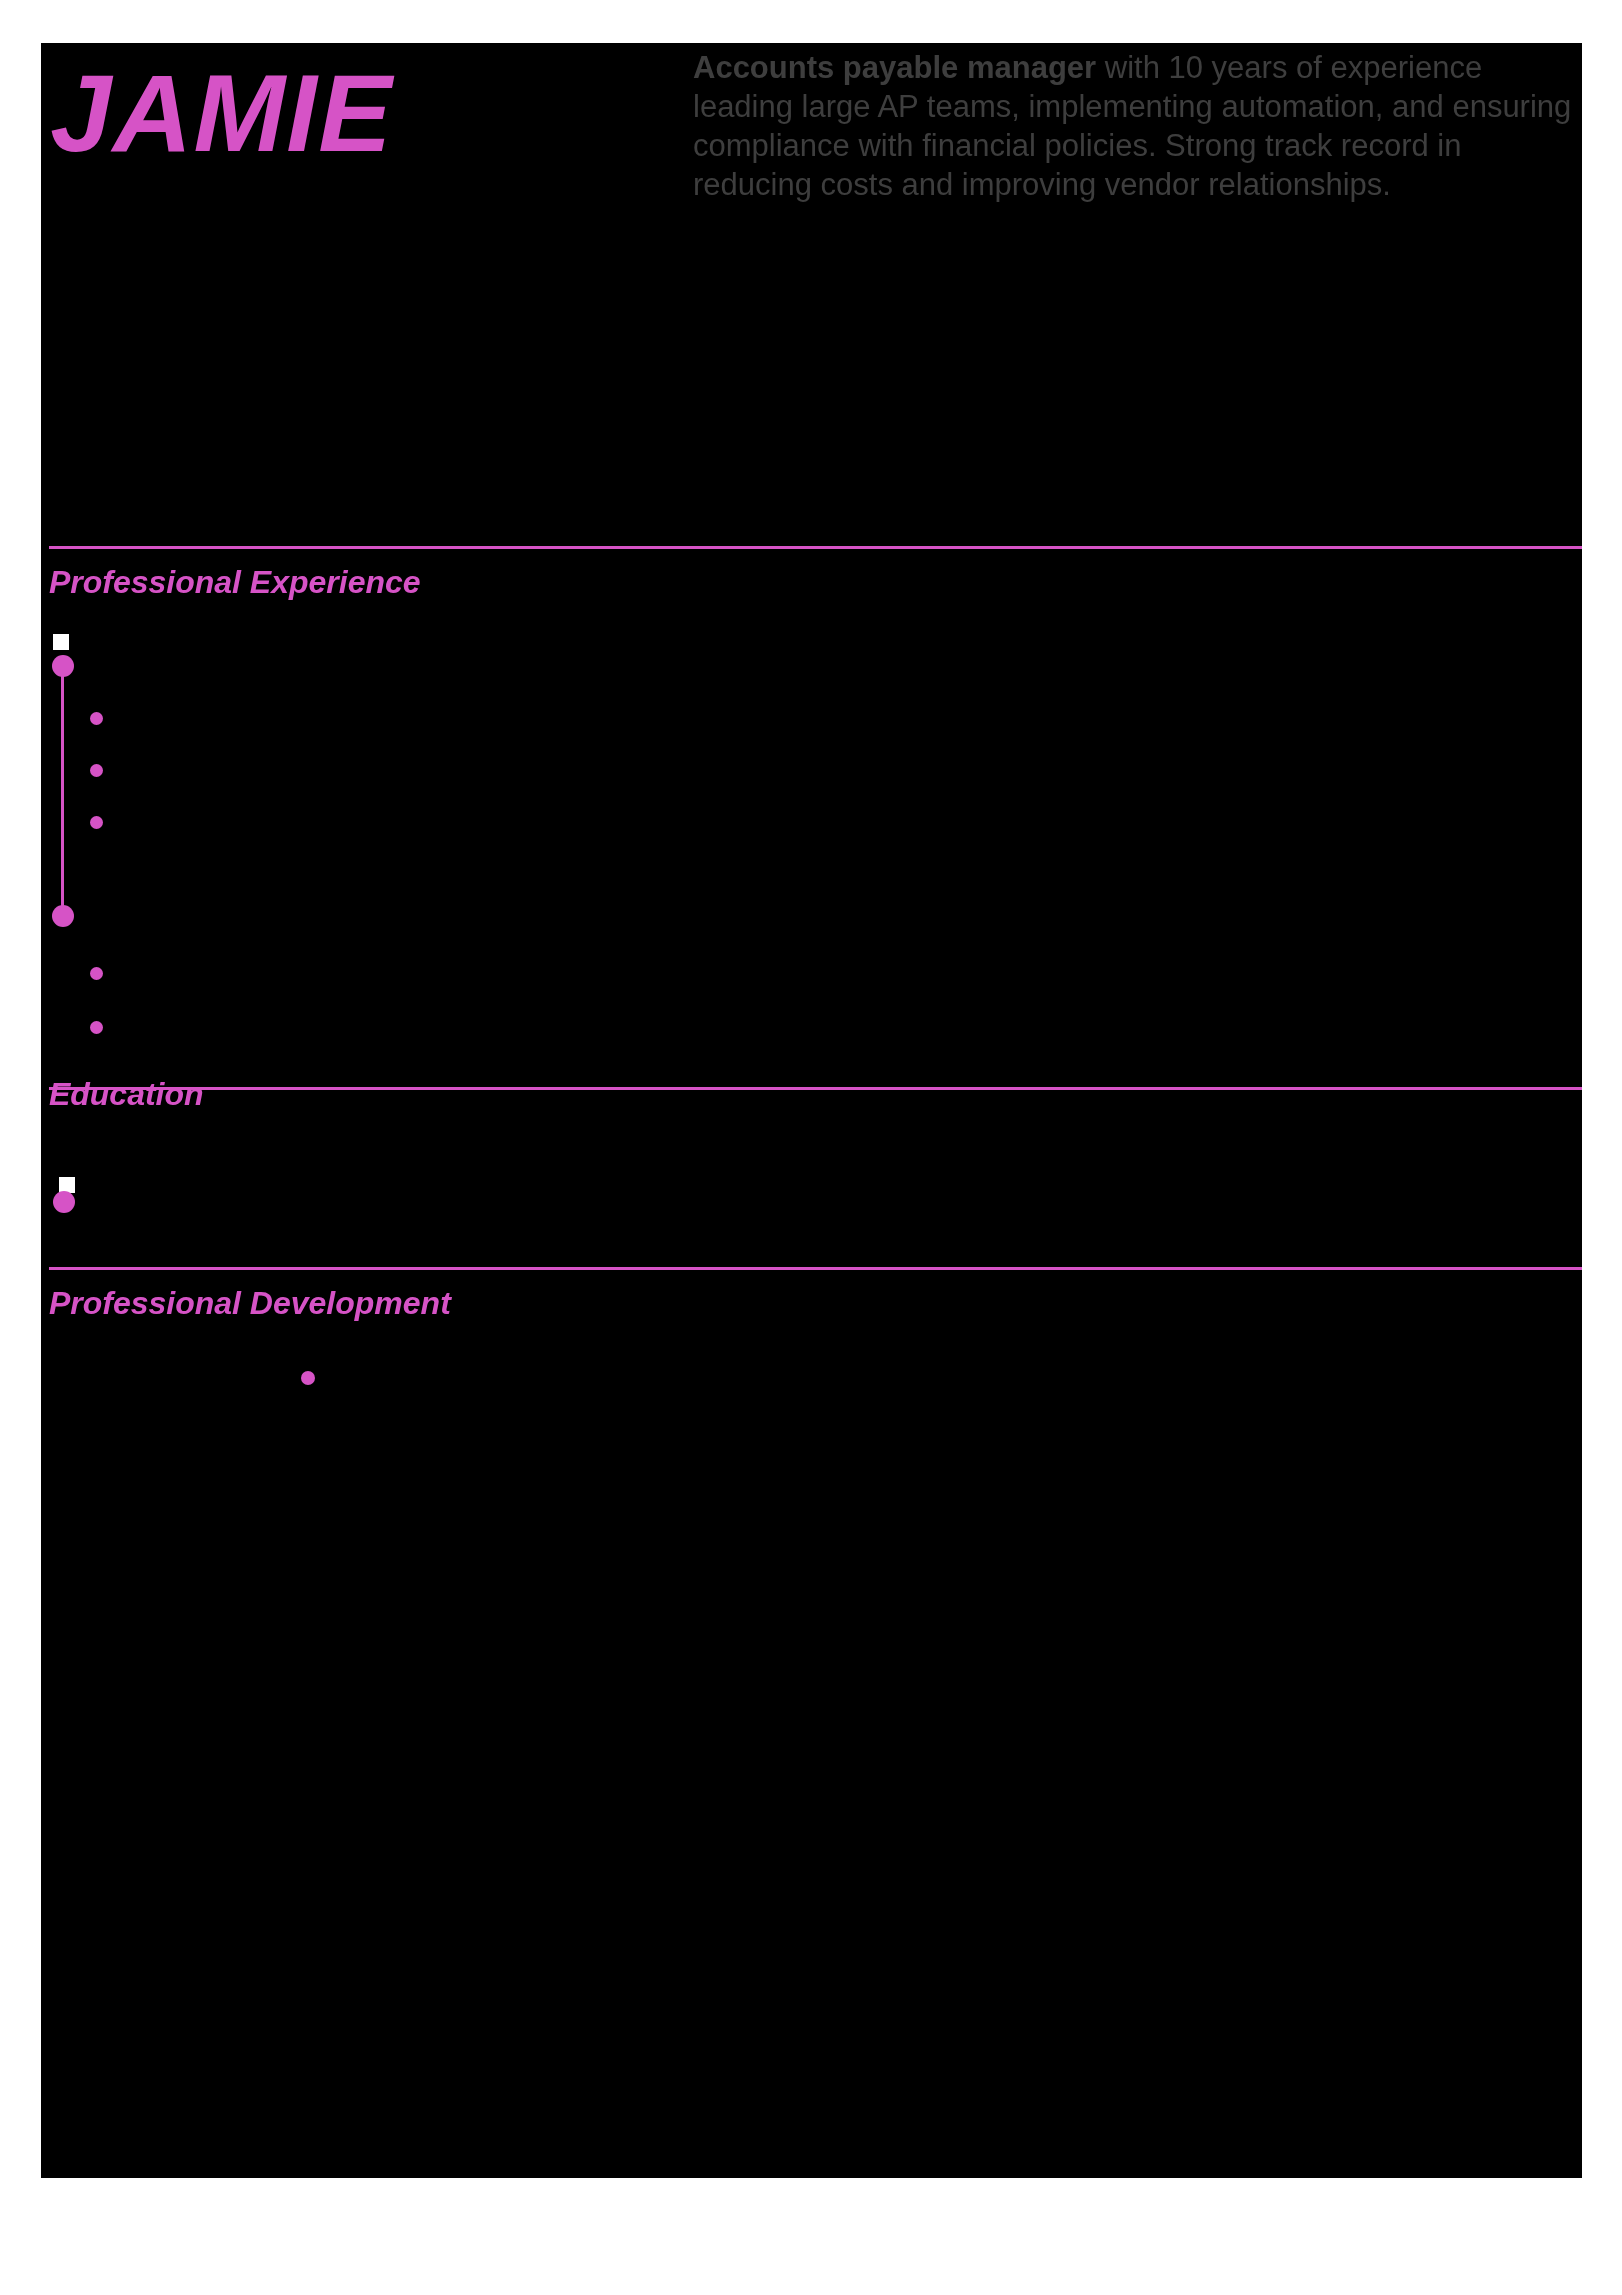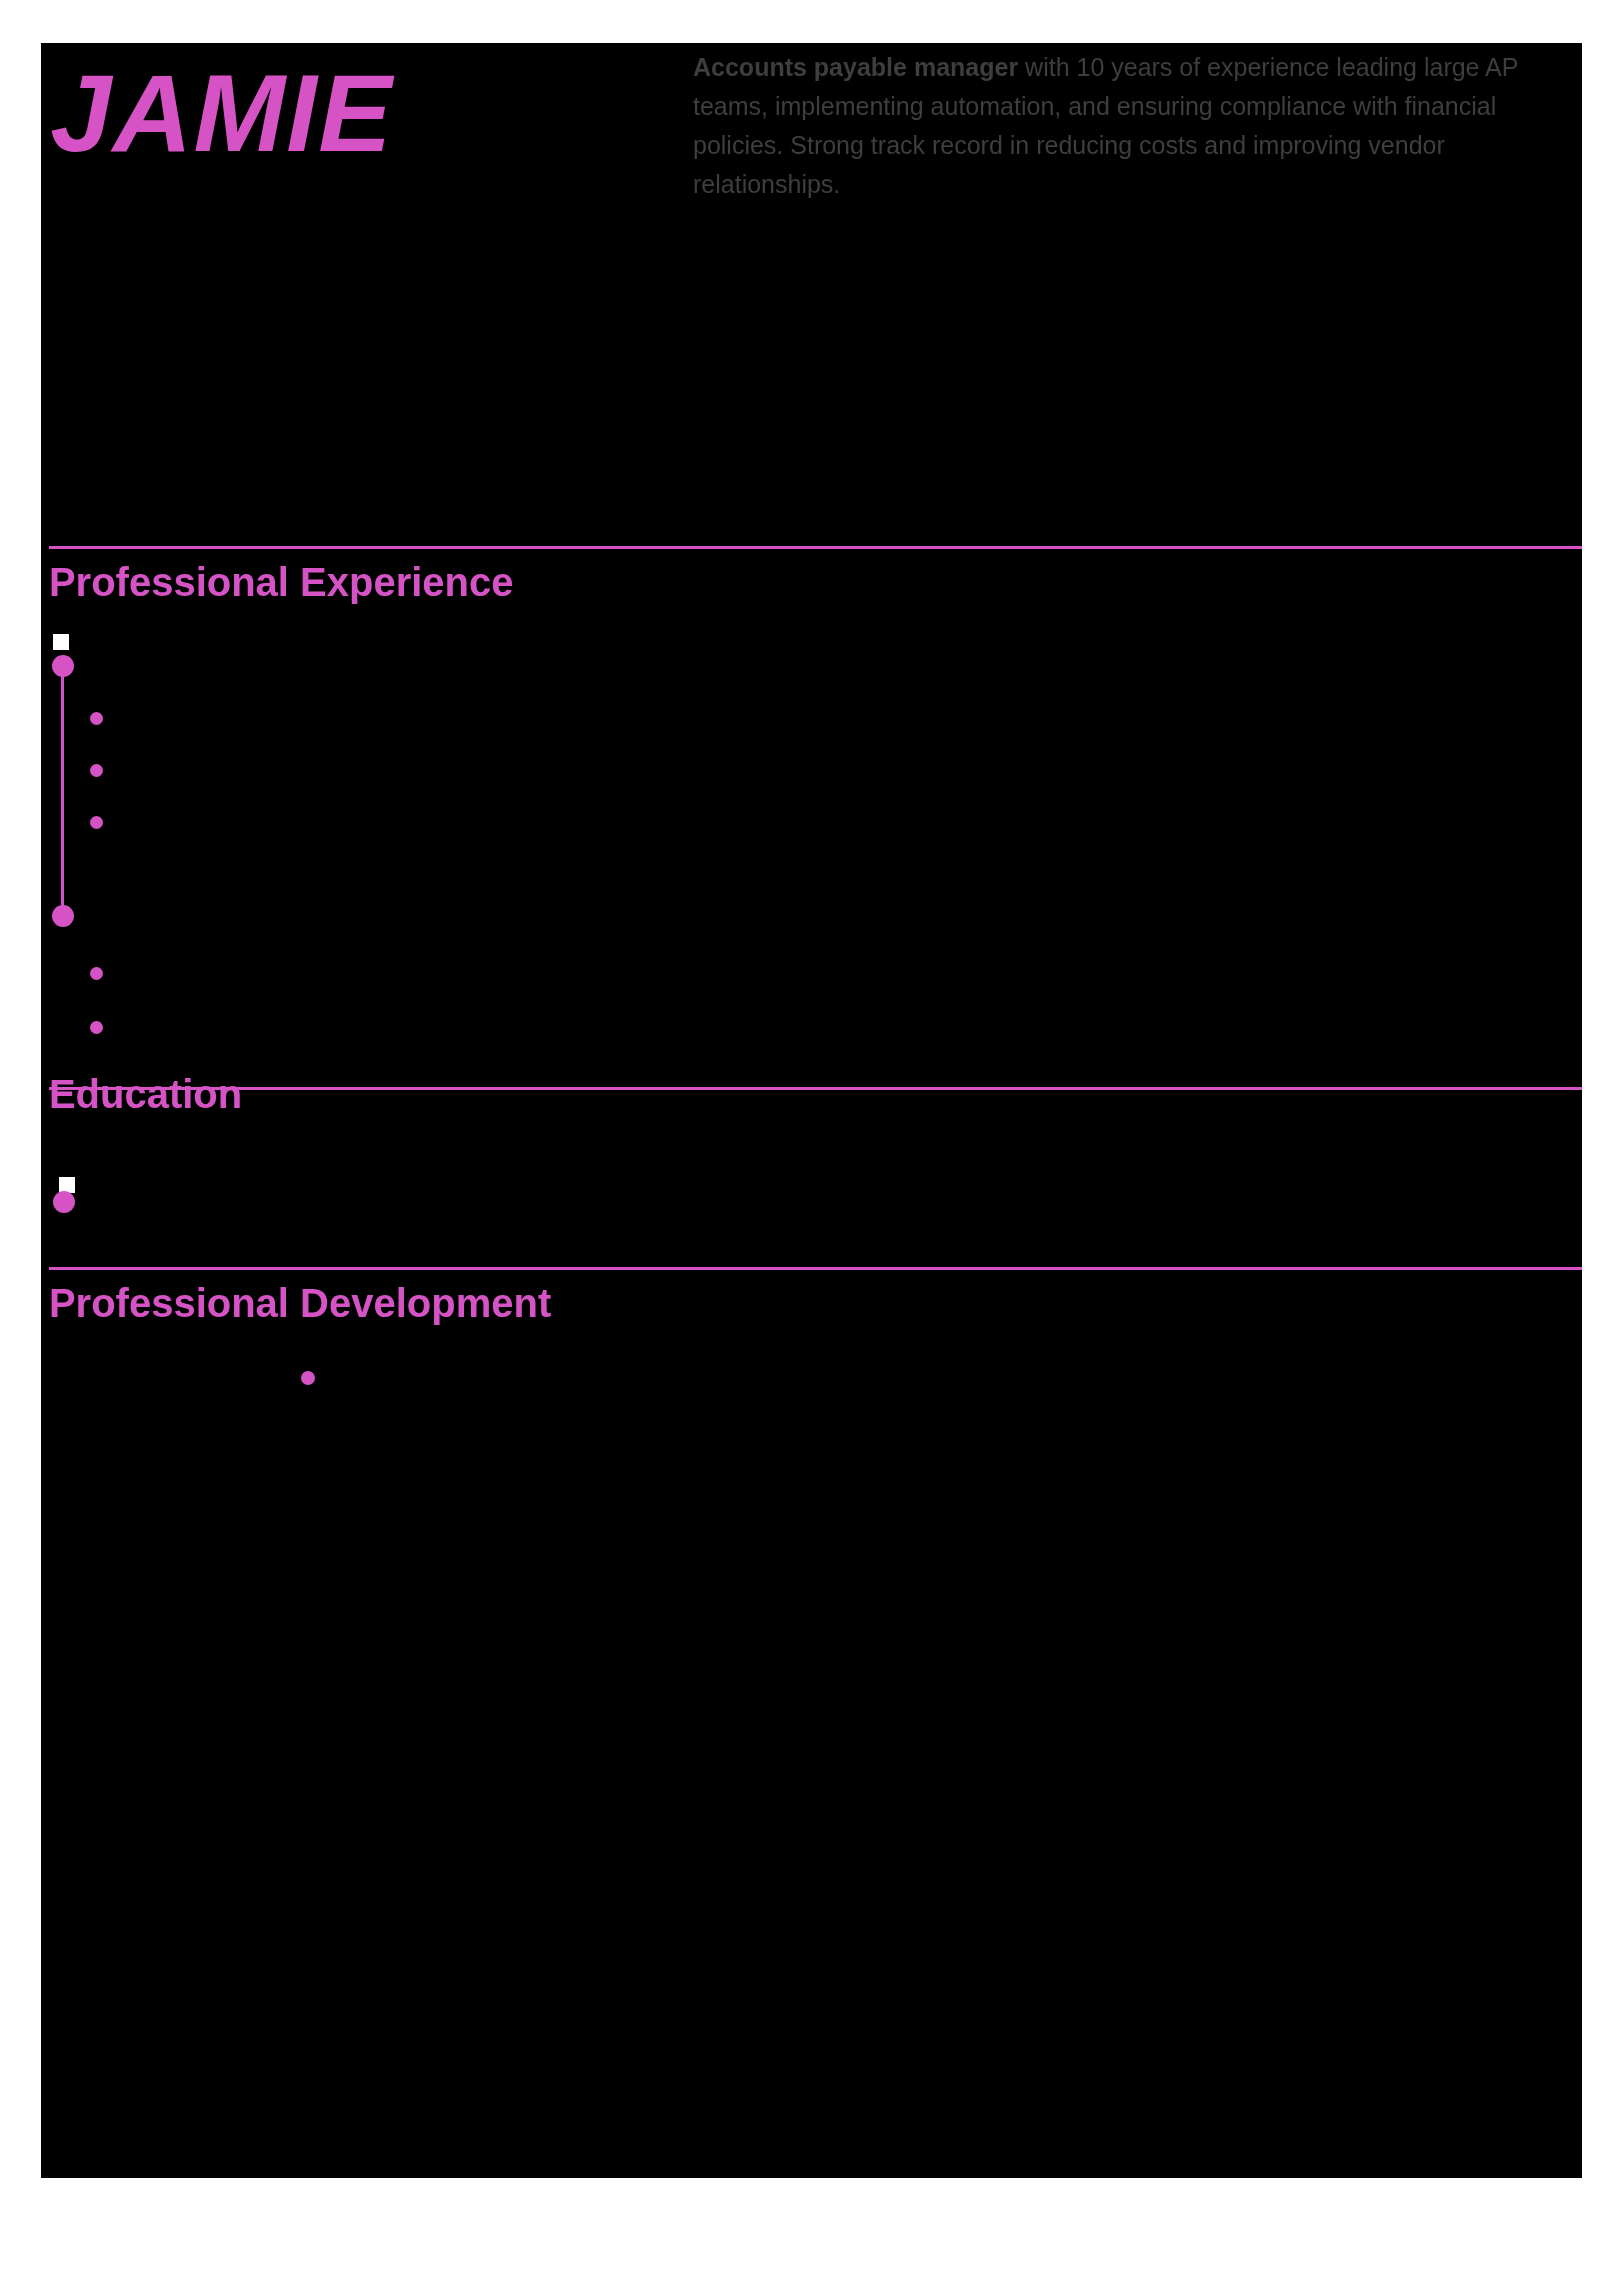--- a/index.html
+++ b/index.html
@@ -35,21 +35,21 @@
     letter-spacing: 1.3px;
     color: var(--accent, #d653c6);
   }
   .name-line { display: block; }
   .summary {
     position: absolute;
     left: 652px;
     top: 5.2px;
     width: 883px;
     margin: 0;
-    font-size: 25px;
+    font-size: 31px;
     line-height: 39px;
     color: var(--muted, #3e3e3e);
   }
   .summary strong { font-weight: 700; }
   .contact {
     position: absolute;
     left: 9.2px;
     top: 296px;
     font-size: 26px;
     line-height: 39px;
@@ -62,24 +62,25 @@
     height: 2.6px;
     background: var(--accent, #d653c6);
   }
   .d1 { top: 503px; }
   .d2 { top: 1044px; }
   .d3 { top: 1224px; }
   .section-title {
     position: absolute;
     left: 7.9px;
     margin: 0;
-    font-size: 40px;
+    font-size: 32px;
     line-height: 42px;
     font-weight: 700;
     color: var(--accent, #d653c6);
+    font-style: italic;
   }
   .t1 { top: 518px; }
   .t2 { top: 1030px; }
   .t3 { top: 1239px; }
   .logo-square {
     position: absolute;
     width: 16.4px;
     height: 16.4px;
     background: var(--logo_placeholder, #ffffff);
   }

